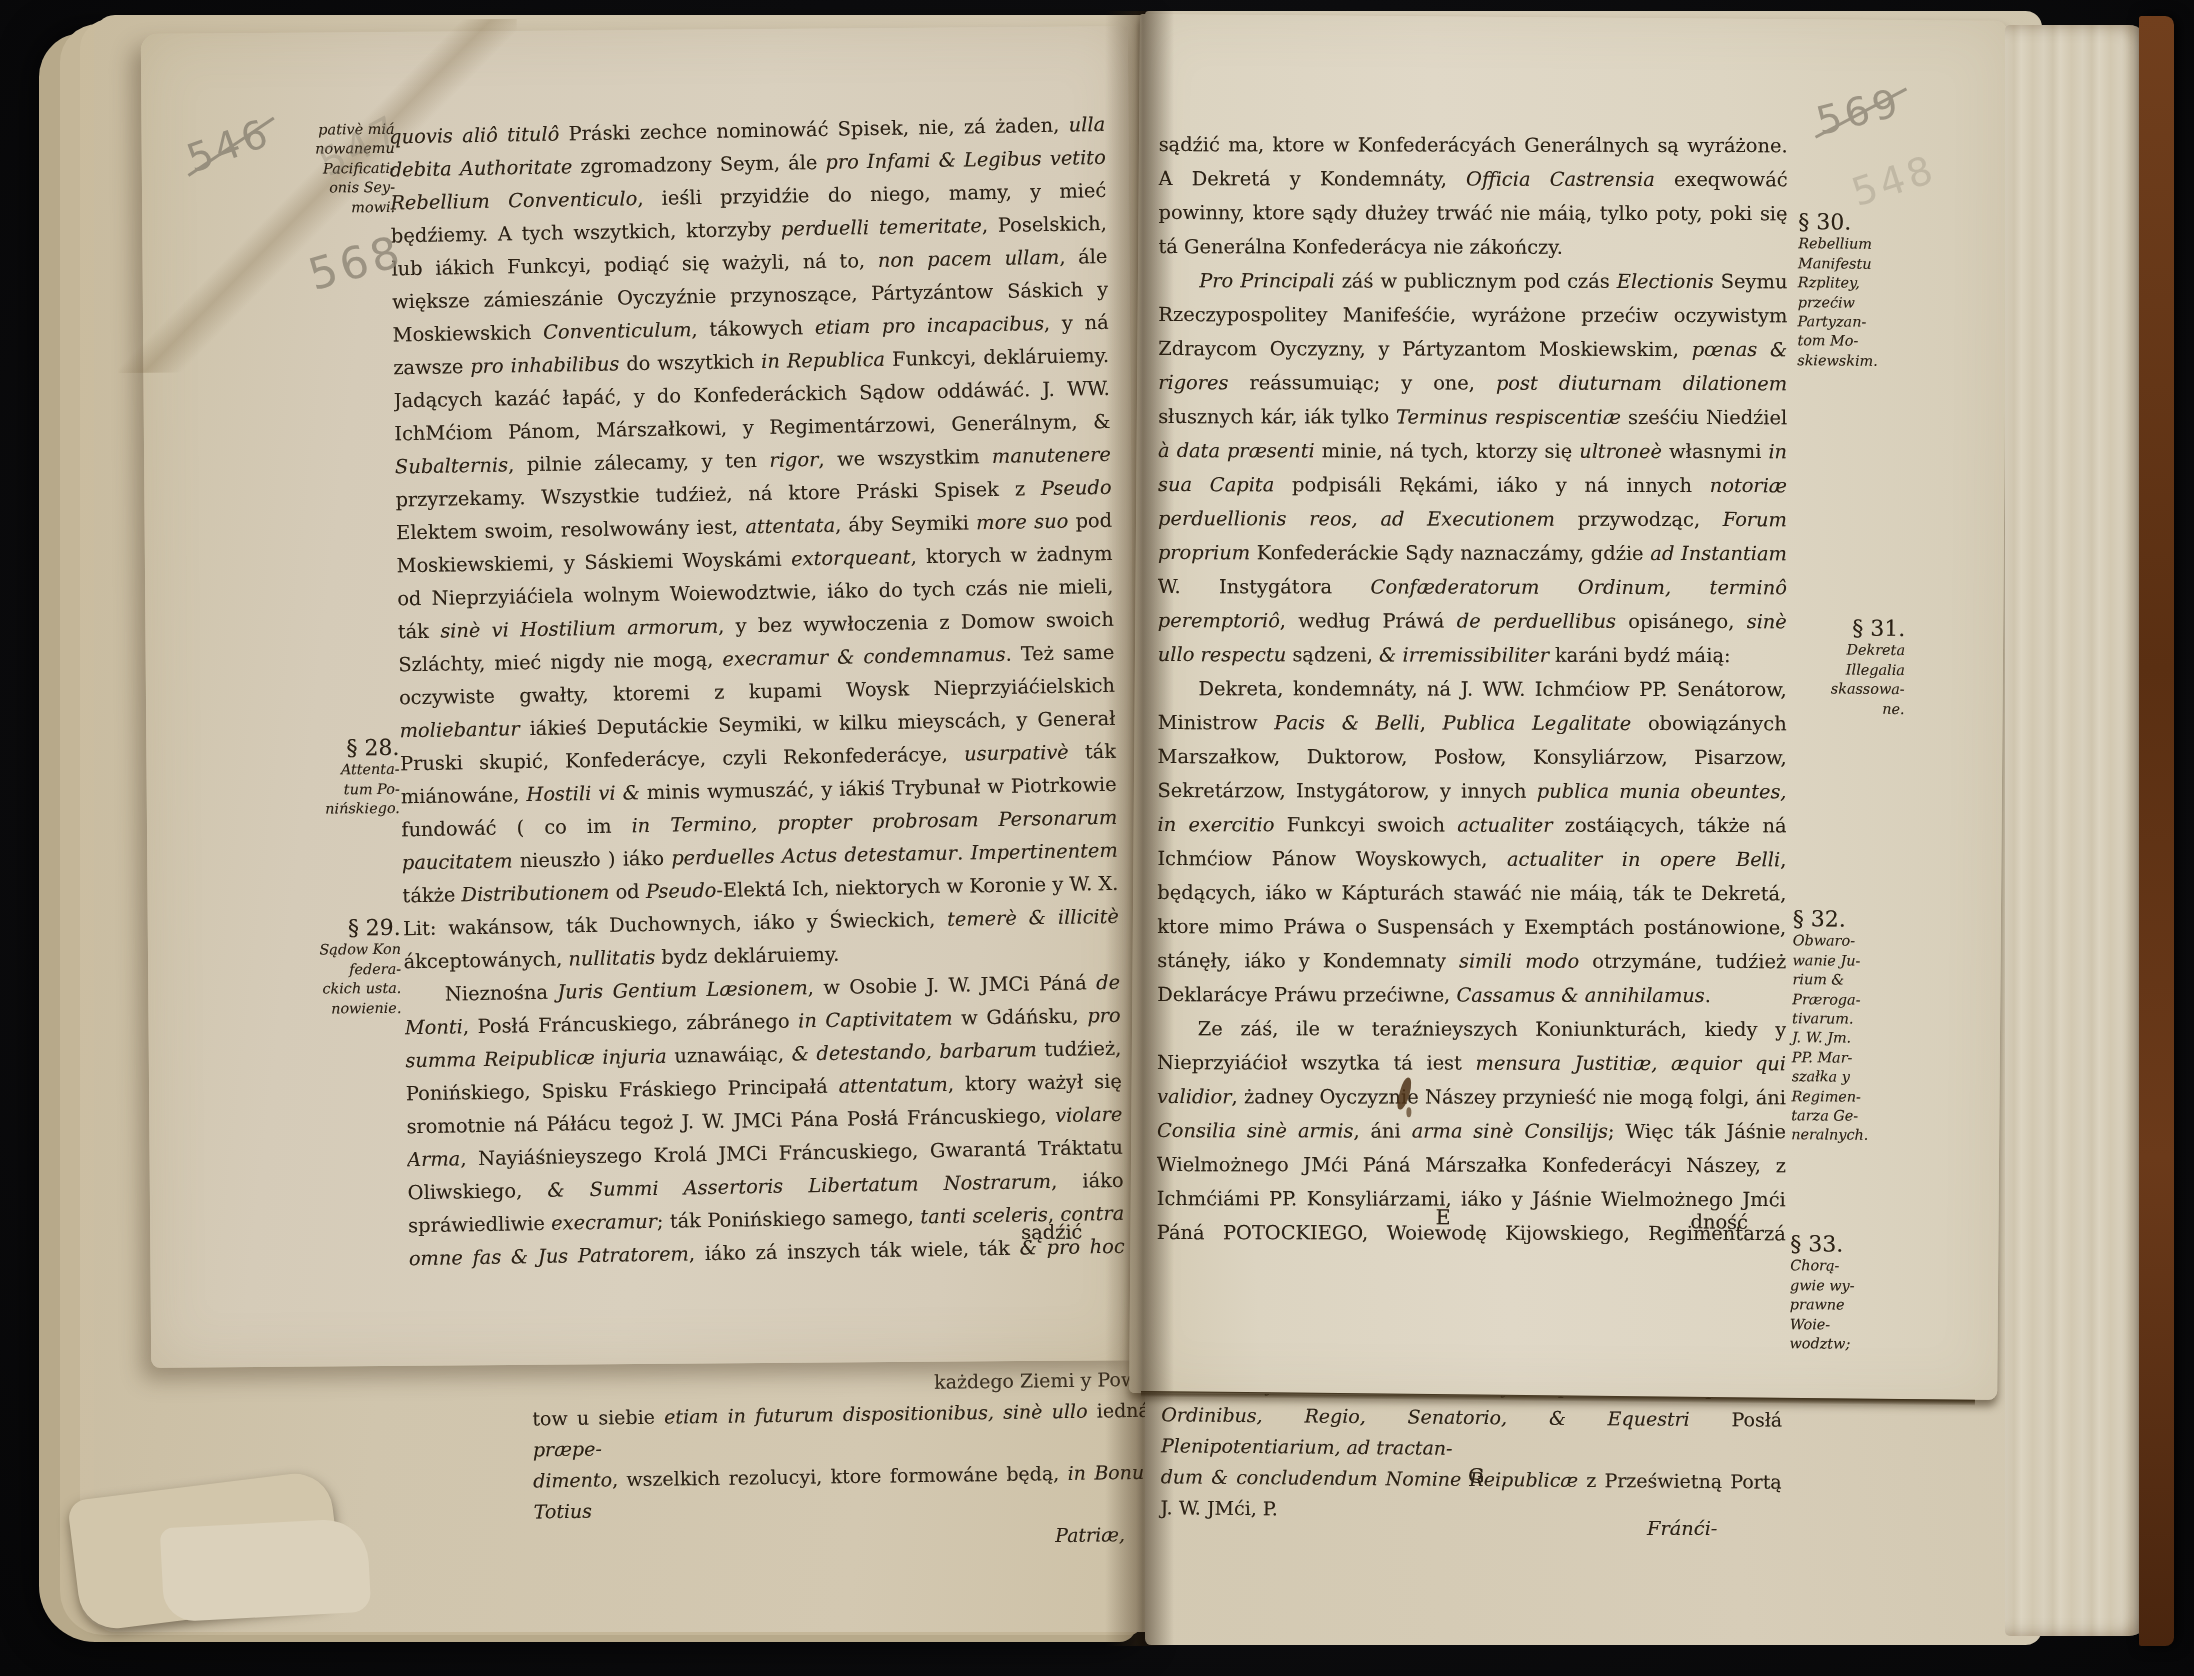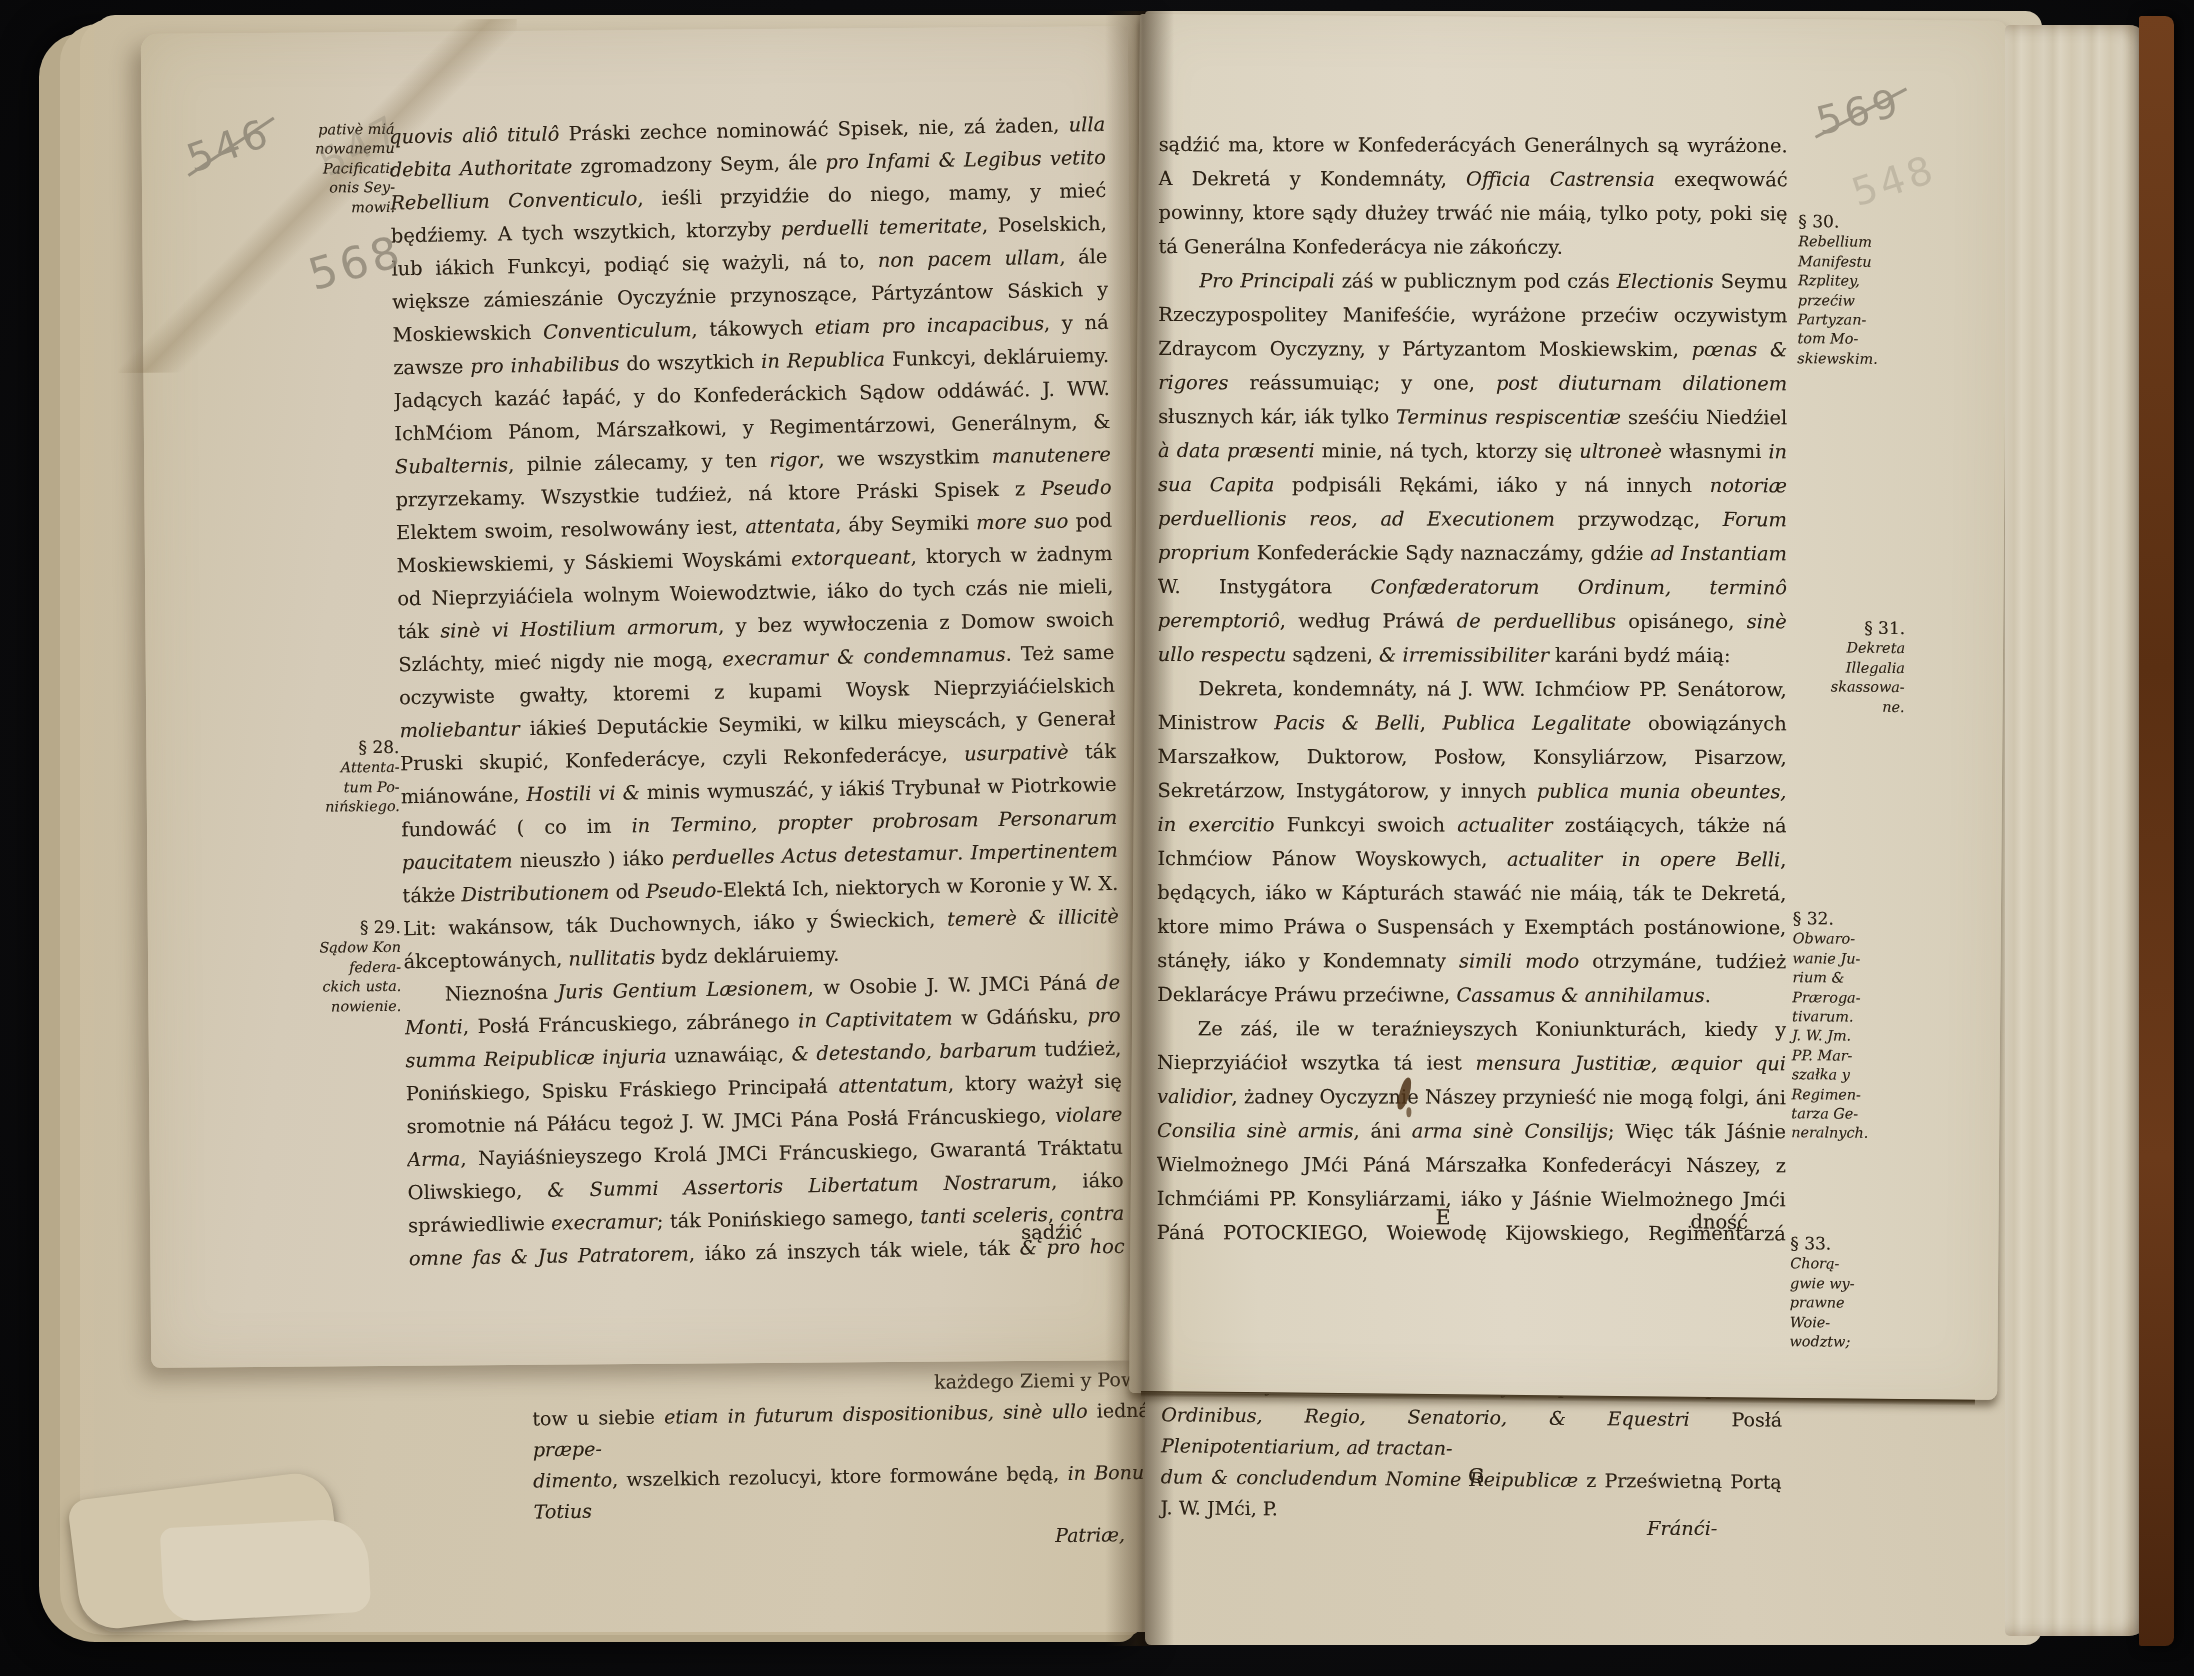--- a/index.html
+++ b/index.html
@@ -37,21 +37,21 @@
   
   .textblock{position:absolute;text-align:justify;overflow:hidden;}
   .textblock p{margin:0;padding:0;}
   .textblock p.indent{text-indent:2.1em;}
   .tb-left{left:253px;top:85px;width:716px;height:1151px;font-size:19.4px;line-height:33px;transform:rotate(-0.55deg);}
   .tb-right{left:22.6px;top:112px;width:629px;height:1121px;font-size:19.4px;line-height:34px;transform:rotate(-0.35deg);}
   .textblock, .note, .fragment, .catchword, .sigmark{color:#2b2115;text-shadow:0 0 0.6px rgba(43,33,21,.4);}
   .textblock i, .note i, .fragment i{font-style:italic;}
   
   .note{position:absolute;font-size:14.4px;line-height:19.4px;font-style:italic;width:110px;}
-  .note .sig{font-style:normal;font-size:17px;}
+  .note .sig{font-style:normal;font-size:22px;}
   .notes-left .note{left:143px;text-align:right;}
   .notes-right .note{left:660px;text-align:left;}
   .catchword{position:absolute;font-size:19.4px;}
   .sigmark{position:absolute;font-size:20.7px;letter-spacing:1.3px;}
   
   .fragment{position:absolute;font-size:19px;line-height:31px;text-align:justify;}
   .fragment .clip{opacity:.9;}
   .frag-left{left:439px;top:1353px;width:629px;transform:rotate(-0.8deg);}
   .frag-right{left:16.3px;top:1360px;width:621px;transform:rotate(0.5deg);}
   .frag-catch{display:block;text-align:right;padding-right:38px;font-style:italic;}

